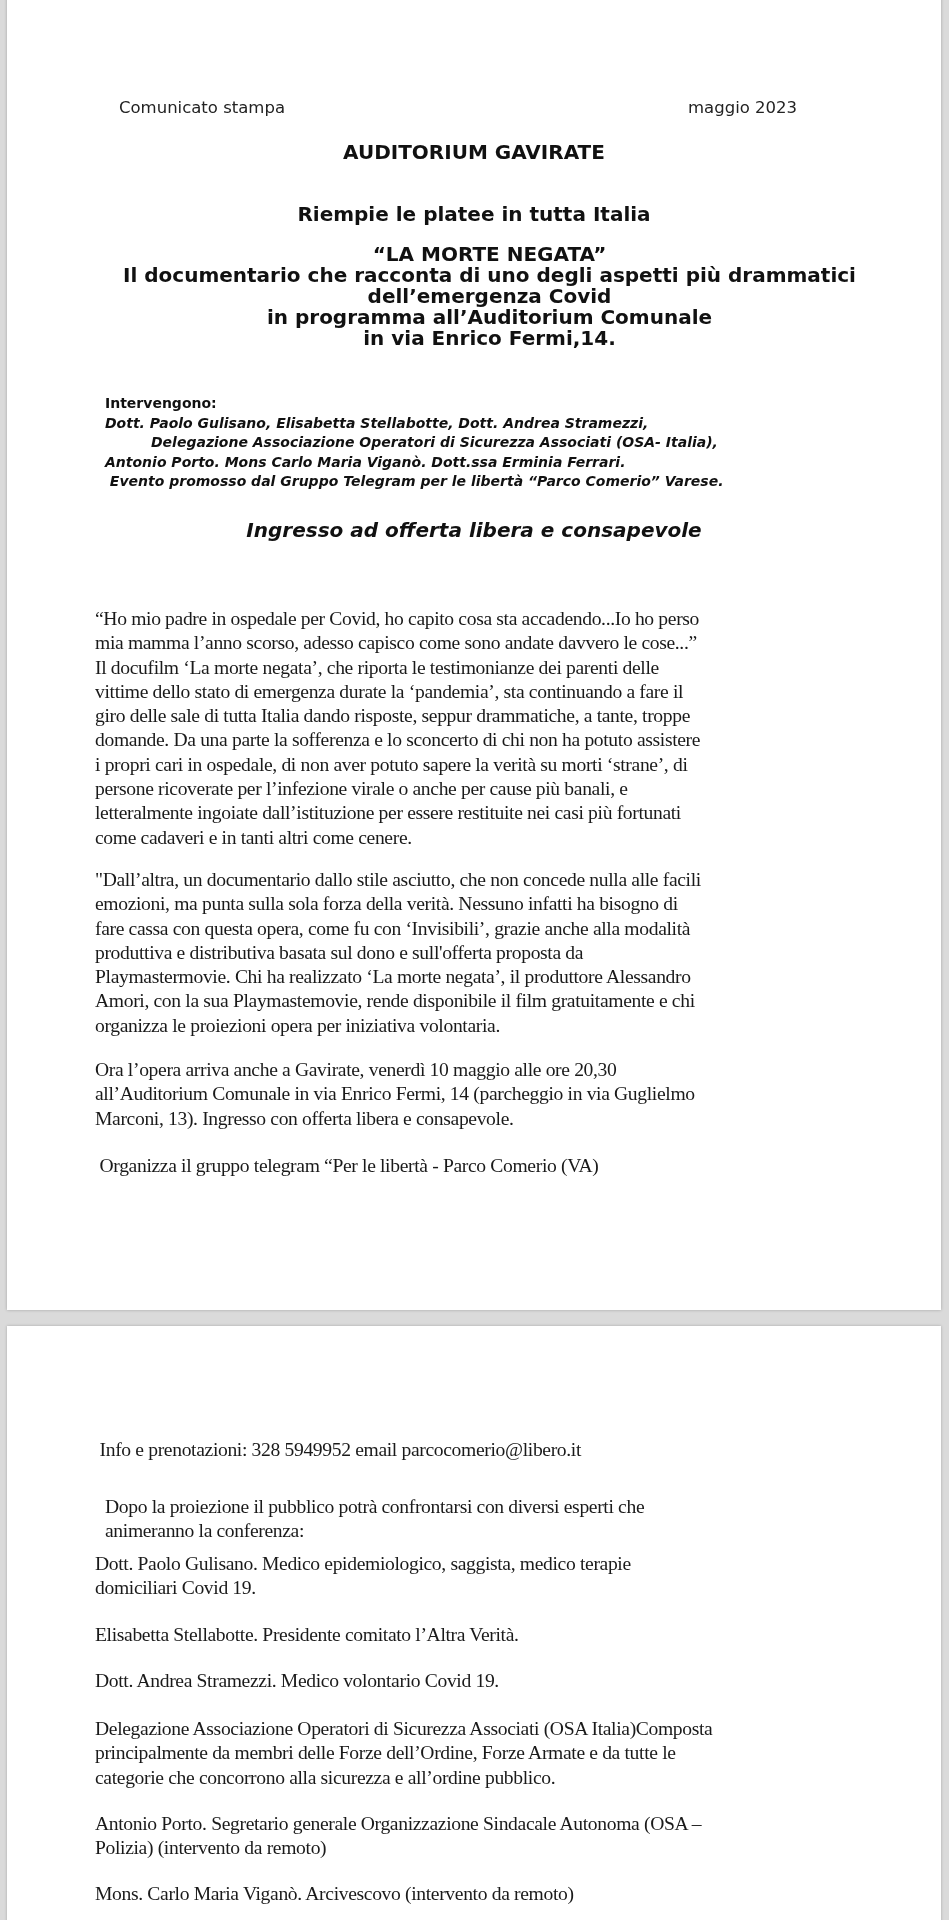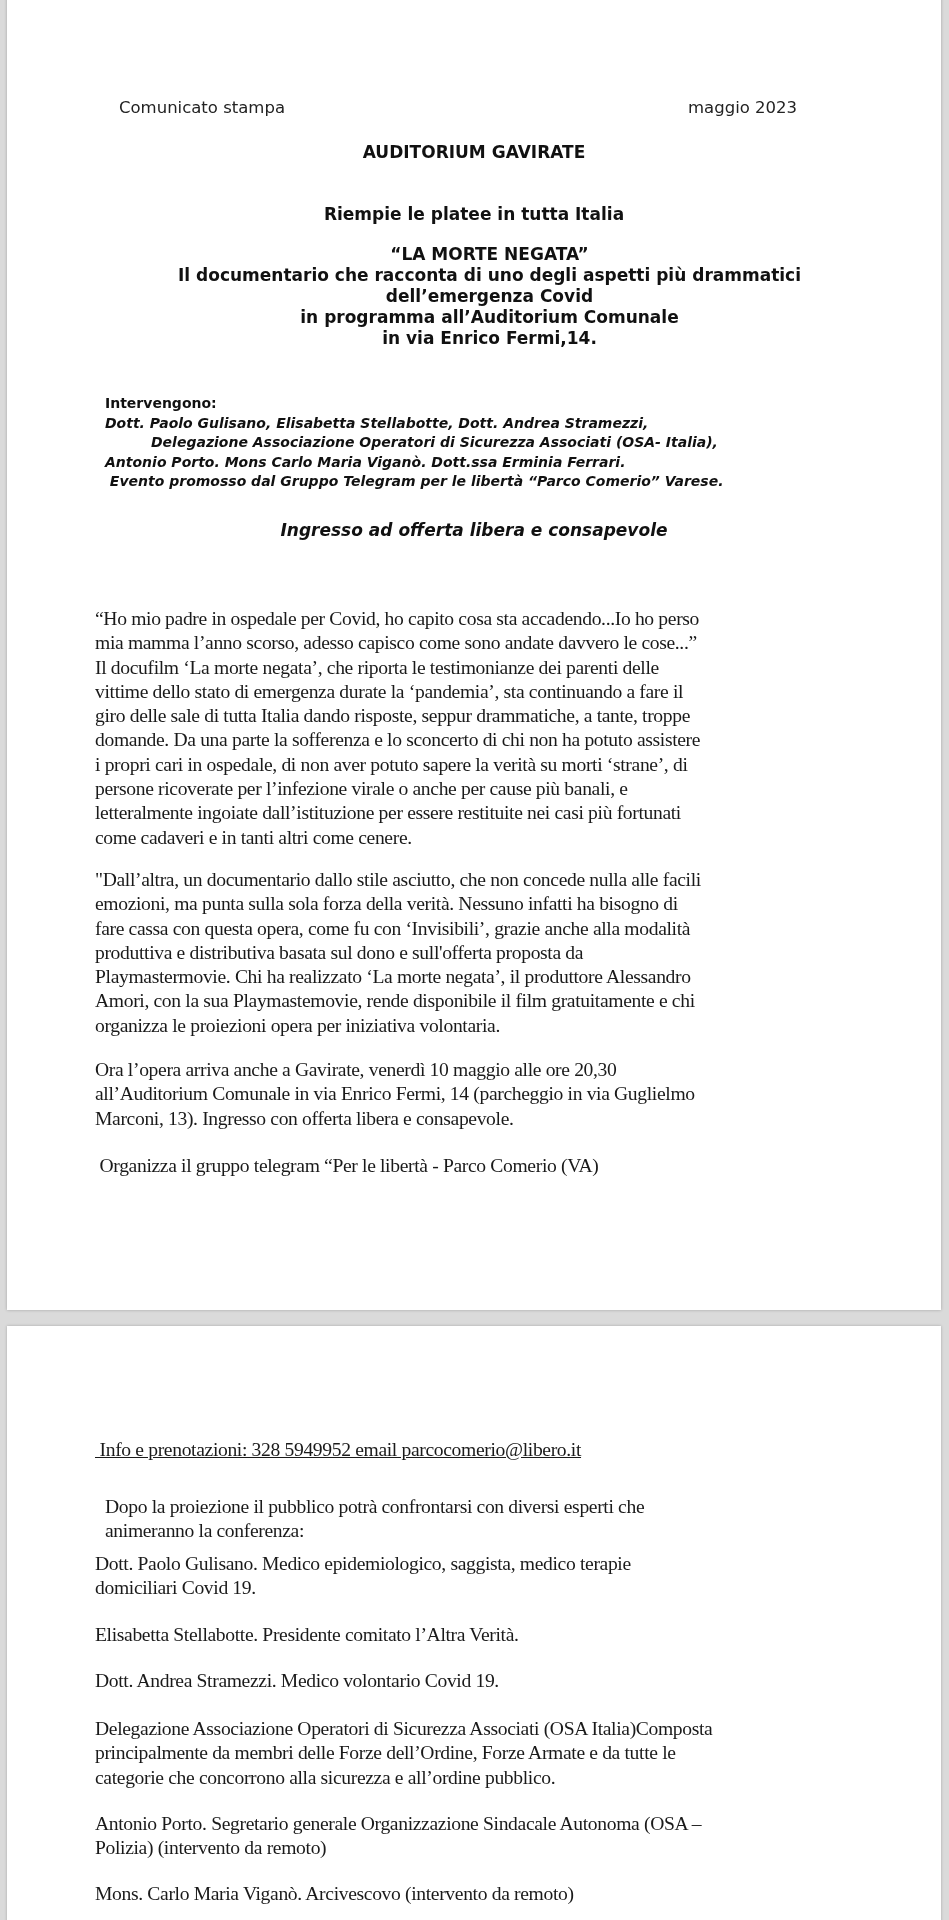--- a/index.html
+++ b/index.html
@@ -23,21 +23,21 @@
 
     .sans { font-family: "DejaVu Sans", sans-serif; }
     .serif { font-family: "Liberation Serif", serif; }
 
     .abs { position: absolute; white-space: nowrap; }
 
     
     .hdr { font-size: 16.5px; color: #222; letter-spacing: 0px; }
     .center-block { position: absolute; left: 0; right: 0; text-align: center; }
     .bold { font-weight: bold; }
-    .t15 { font-size: 17px; line-height: 21px; }
+    .t15 { font-size: 20px; line-height: 21px; }
     .left-block { position: absolute; left: 98px; font-size: 14px; line-height: 19.6px; }
     .italic { font-style: italic; }
 
     .body-text {
       position: absolute;
       left: 88px;
       width: 800px;
       font-size: 19.6px;
       line-height: 24.3px;
       letter-spacing: -0.35px;
@@ -105,21 +105,21 @@
   </div>
 
   <div class="body-text serif" style="top:1158px;">
     <p style="white-space:pre;"> Organizza il gruppo telegram “Per le libertà - Parco Comerio (VA)</p>
   </div>
 </div>
 
 <div class="page" id="page2">
 
   <div class="body-text serif" style="top:112px;">
-    <p style="white-space:pre;text-decoration:underline;"> Info e prenotazioni: 328 5949952 email parcocomerio@libero.it</p>
+    <p style="white-space:pre;"> Info e prenotazioni: 328 5949952 email parcocomerio@libero.it</p>
   </div>
 
   <div class="body-text serif" style="top:169px;margin-left:10px;">
     <p>Dopo la proiezione il pubblico potrà confrontarsi con diversi esperti che</p>
     <p>animeranno la conferenza:</p>
   </div>
 
   <div class="body-text serif" style="top:226px;">
     <p>Dott. Paolo Gulisano. Medico epidemiologico, saggista, medico terapie</p>
     <p>domiciliari Covid 19.</p>

